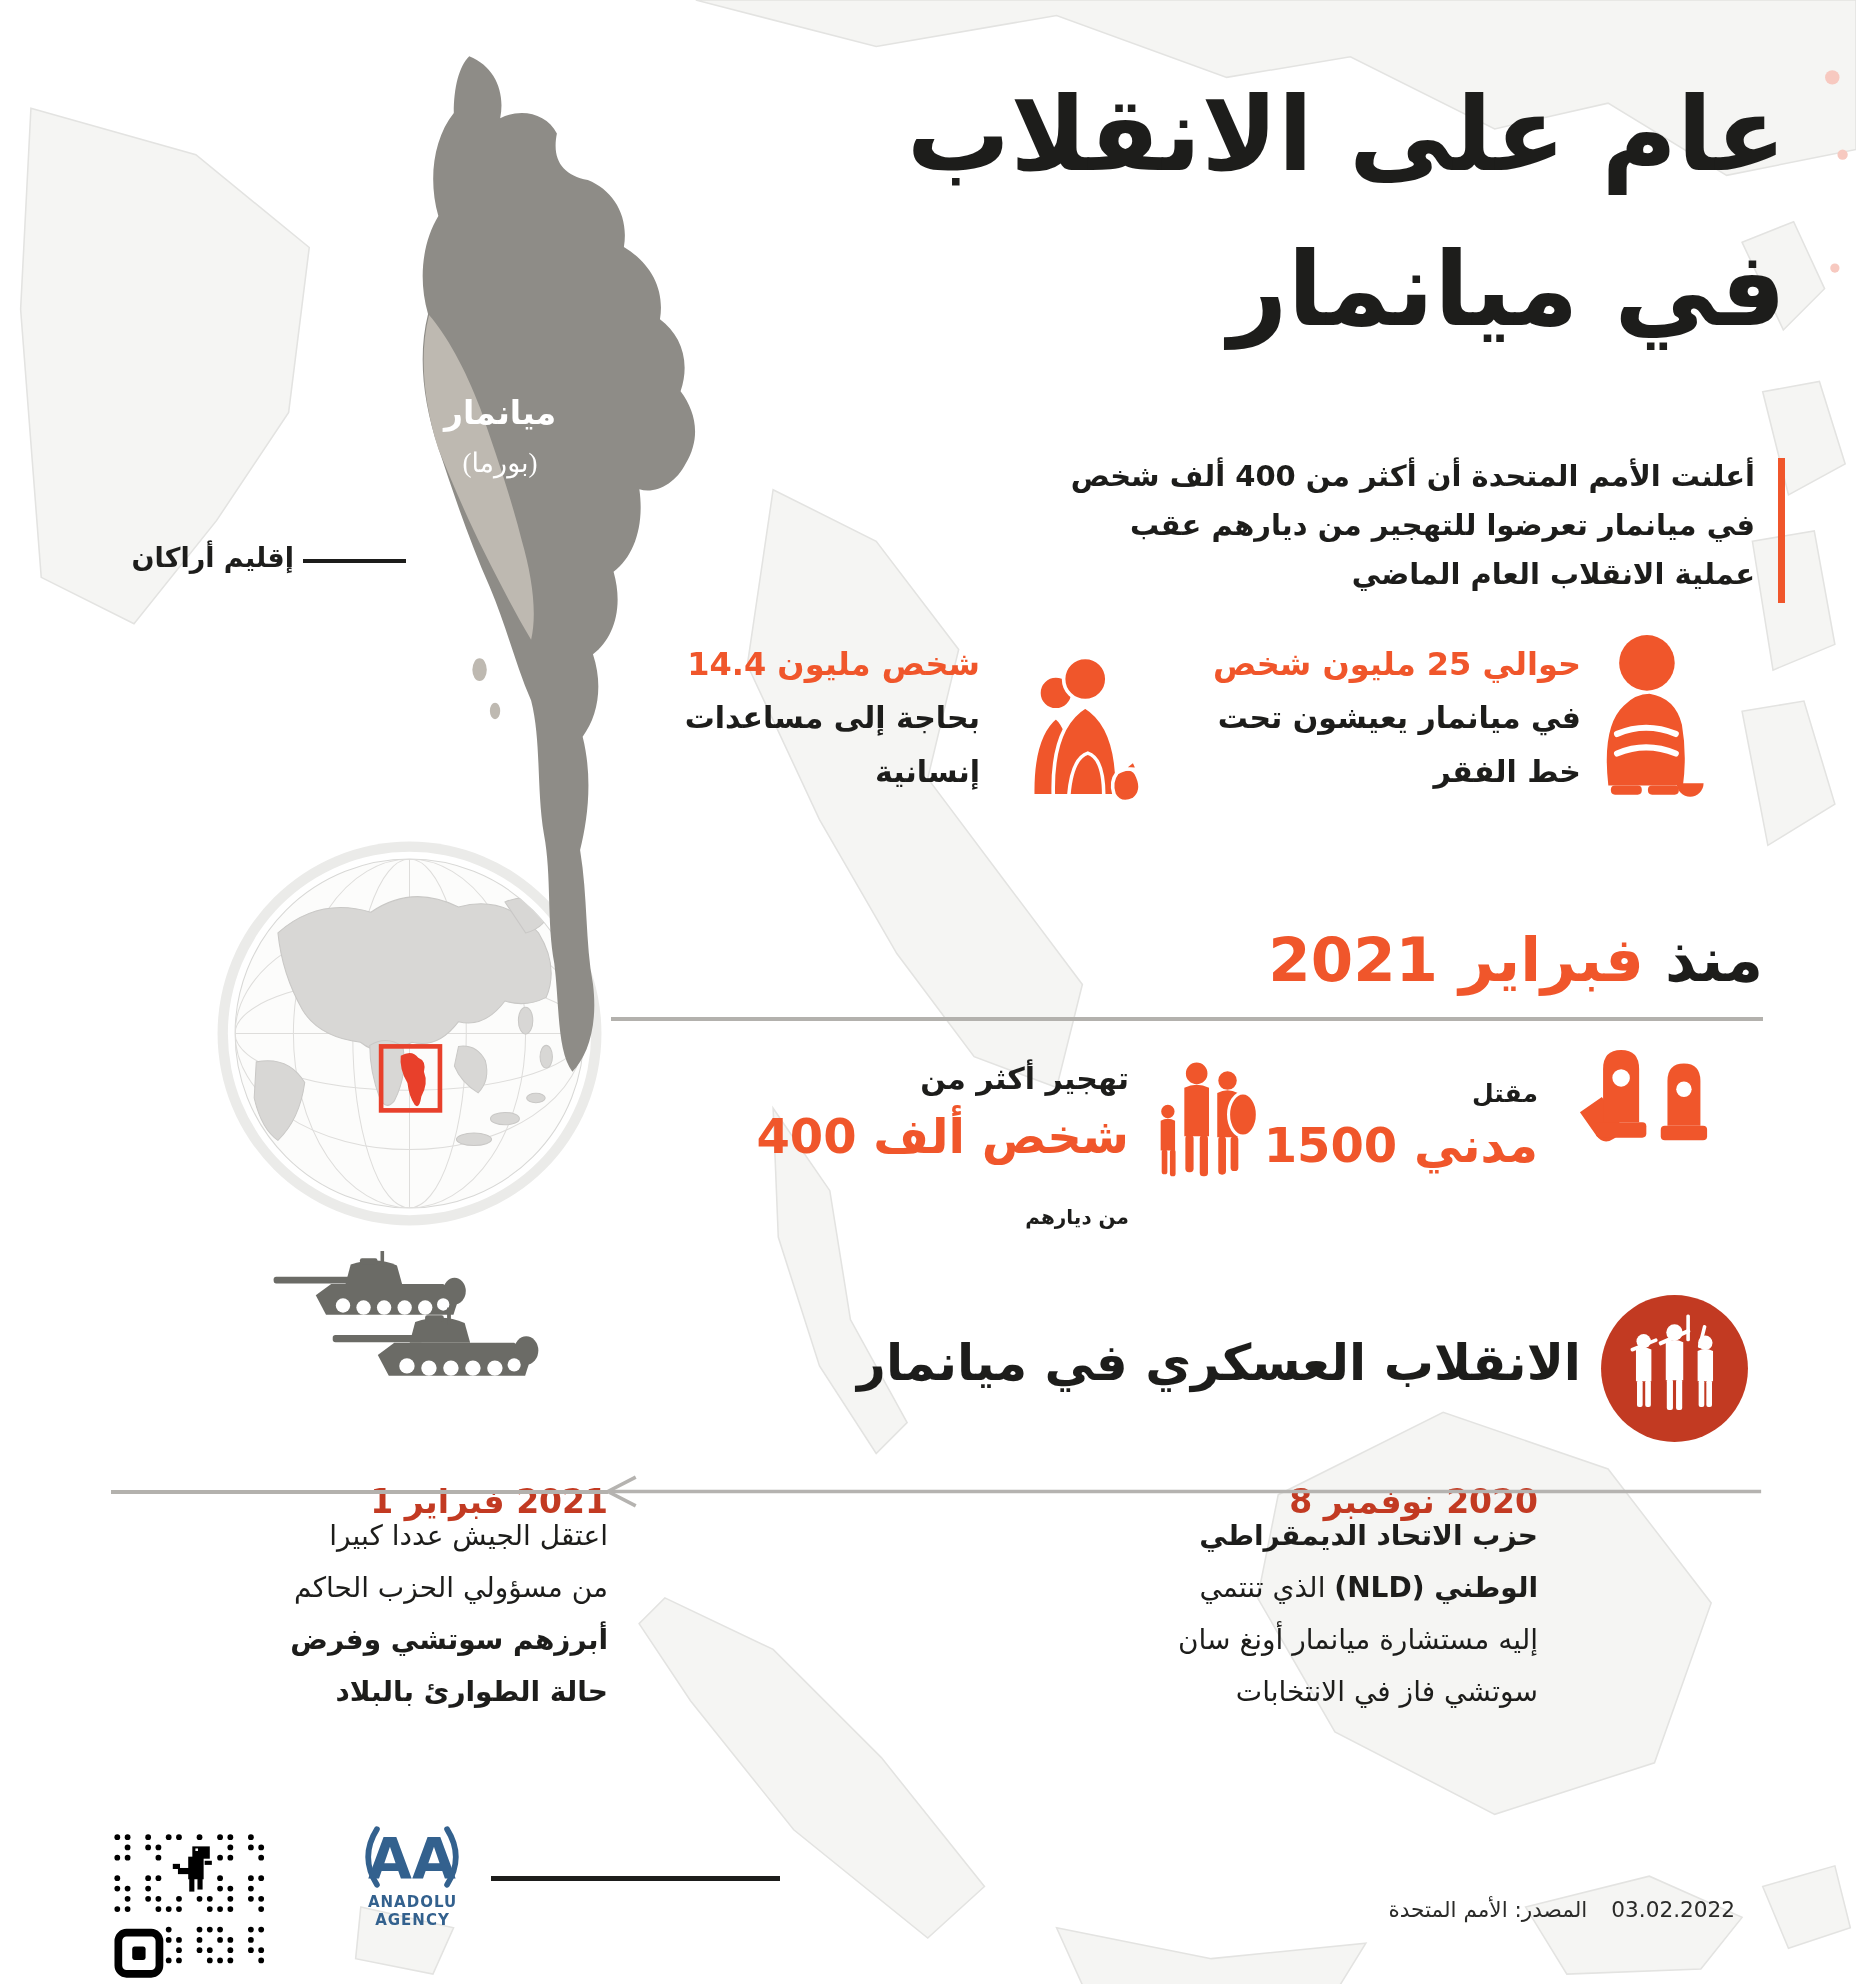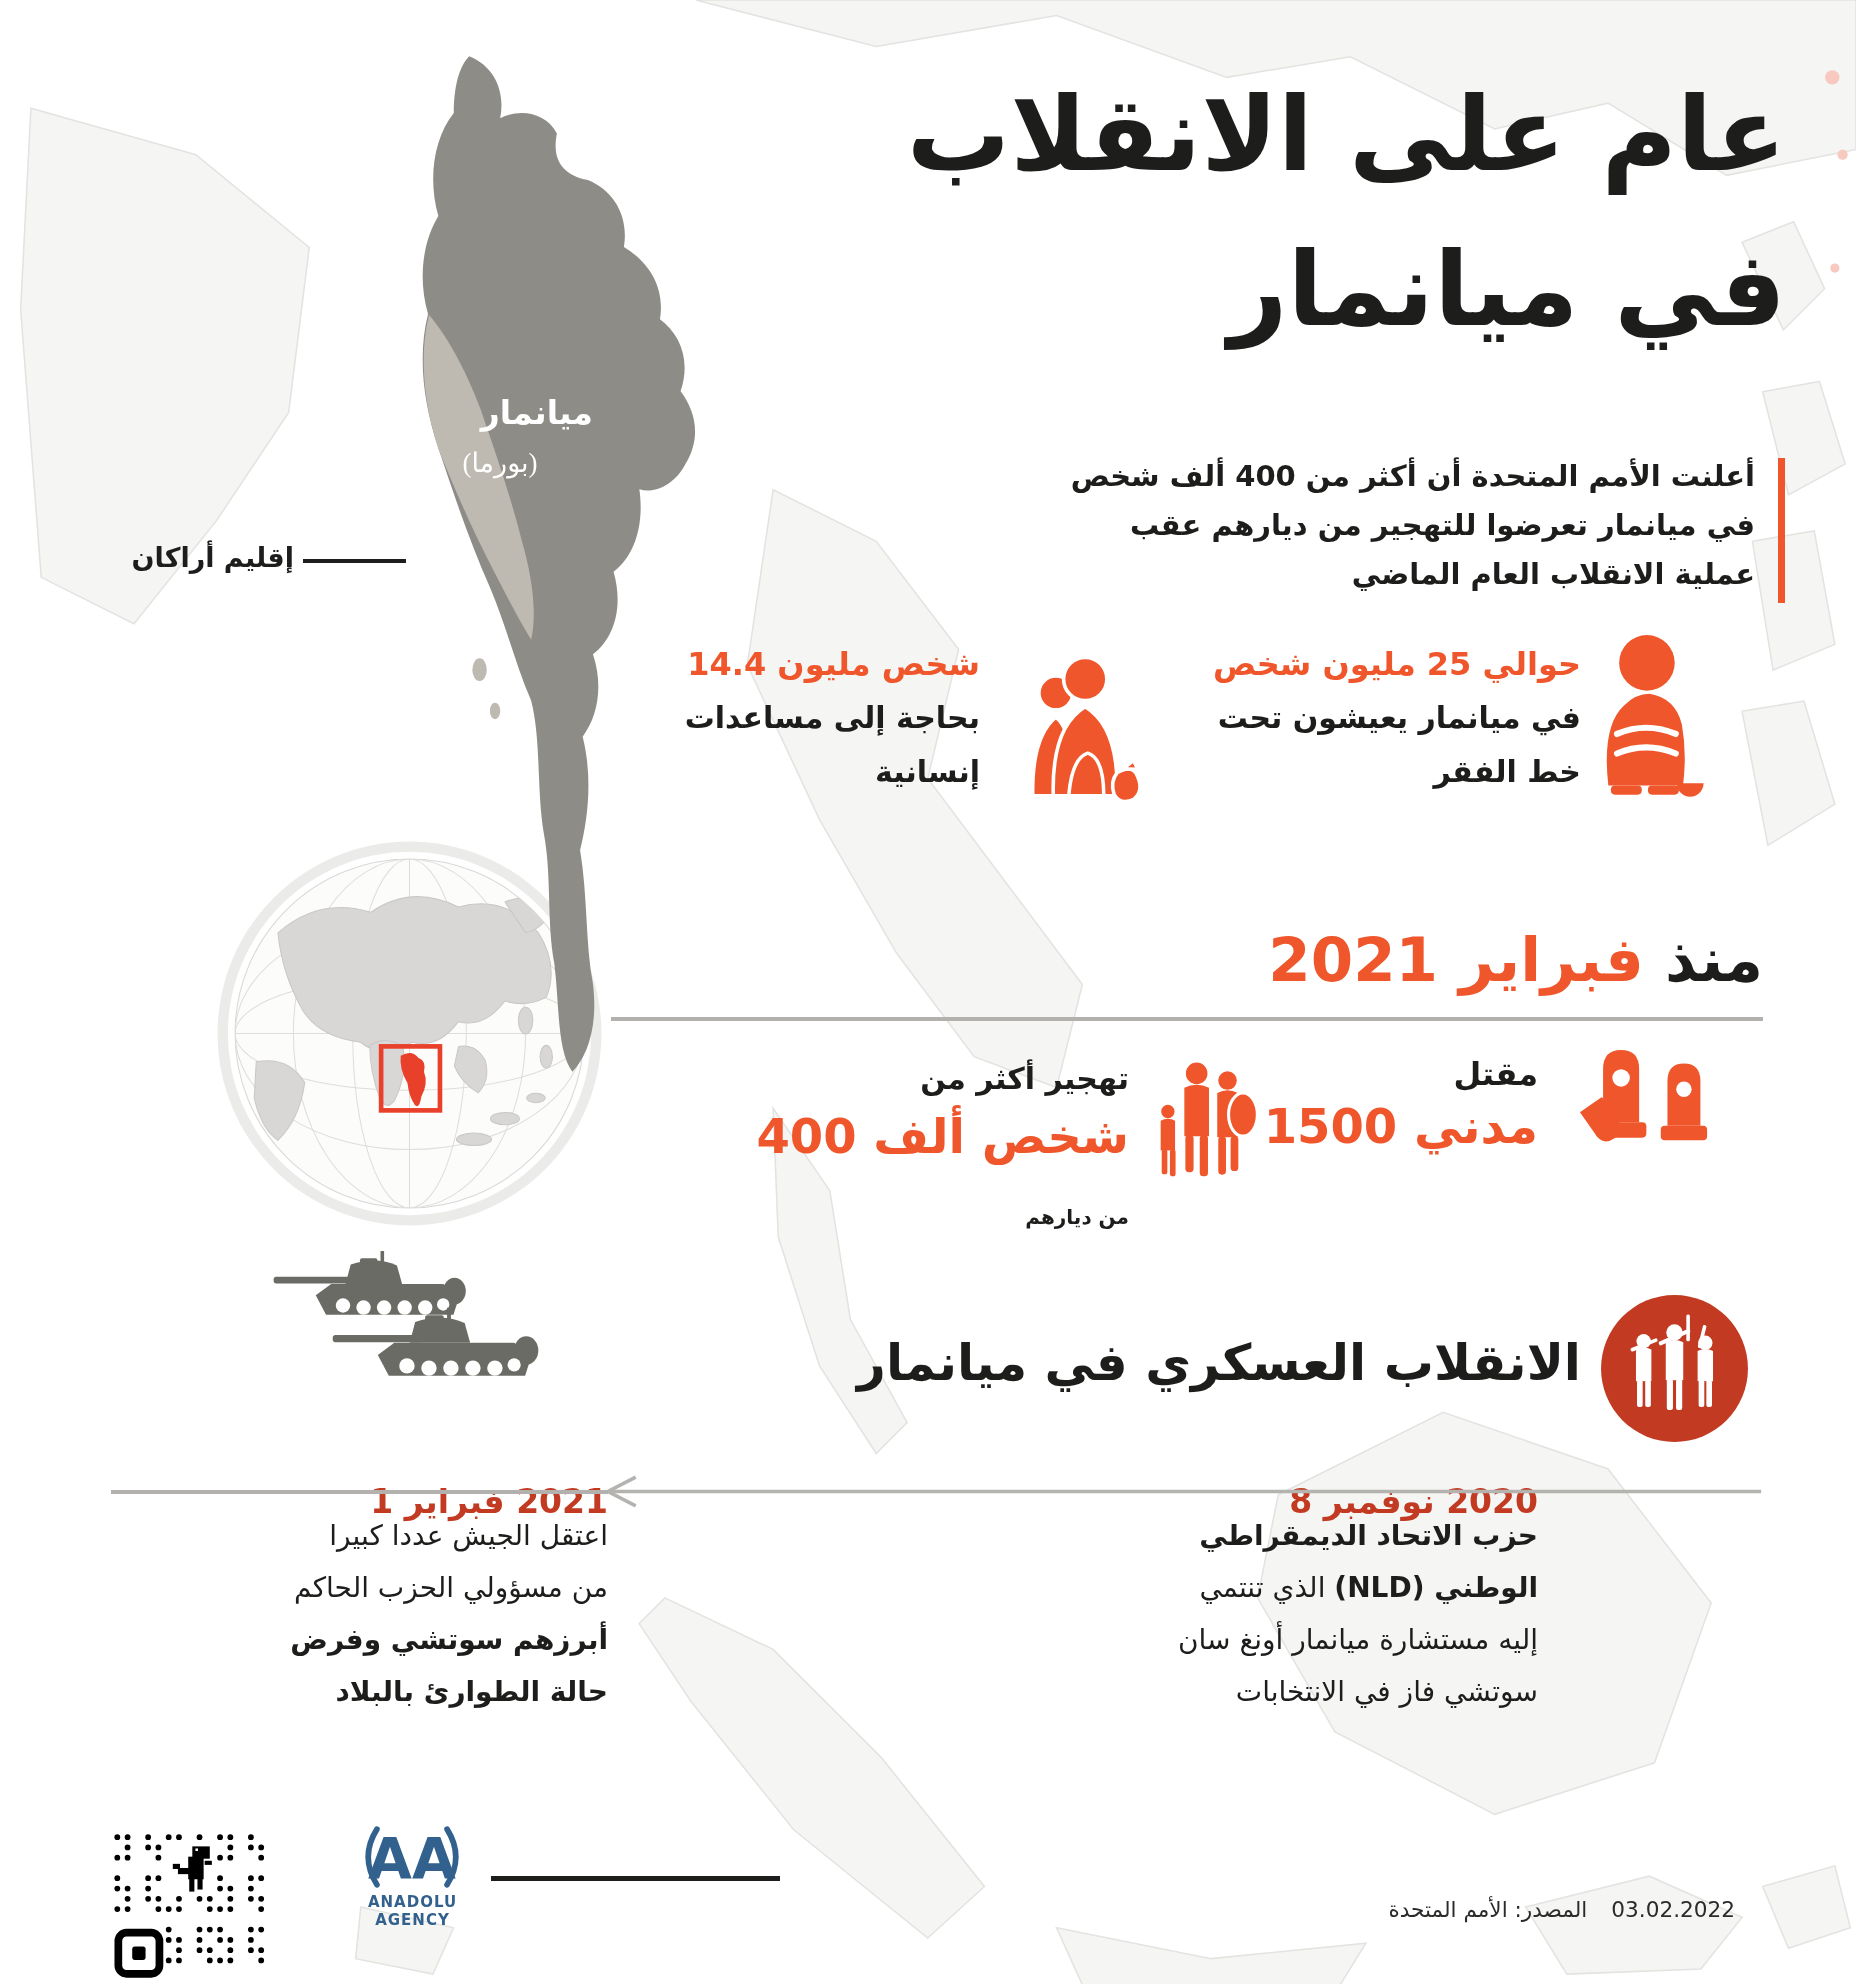--- a/index.html
+++ b/index.html
@@ -87,21 +87,21 @@
     <rect x="320" y="400" width="114" height="124" fill="none" stroke="#E8402B" stroke-width="9"></rect>
   </svg>
 
   <svg class="abs" style="left:299px;top:46px;" width="423" height="1036" viewBox="0 0 820 2010">
     <path fill="#8E8C87" d="M 330,20 C 380,40 400,90 390,140 C 430,120 480,130 500,170 C 490,220 510,250 560,260 C 610,280 640,330 630,390 C 680,420 710,470 700,530 C 740,560 760,610 740,670 C 770,710 780,760 750,810 C 730,850 690,870 660,860 C 670,930 650,990 610,1020 C 630,1090 610,1150 570,1180 C 590,1240 580,1300 550,1340 C 570,1420 560,1500 545,1560 C 560,1650 555,1740 570,1820 C 580,1900 560,1960 530,1990 C 500,1950 505,1860 495,1780 C 480,1700 490,1610 475,1530 C 460,1440 470,1350 450,1270 C 420,1200 400,1120 370,1050 C 330,960 300,870 270,780 C 240,690 230,600 250,520 C 230,450 240,380 270,330 C 250,260 260,180 300,130 C 300,80 310,40 330,20 Z"></path>
     <path fill="#BEB9B1" d="M 252,522 C 285,560 322,625 352,705 C 382,792 412,880 432,960 C 452,1030 462,1100 450,1152 C 420,1102 388,1040 358,980 C 328,920 298,850 270,782 C 242,694 232,600 252,522 Z"></path>
     <ellipse cx="350" cy="1210" rx="14" ry="22" fill="#BEB9B1"></ellipse>
     <ellipse cx="380" cy="1290" rx="10" ry="16" fill="#BEB9B1"></ellipse>
   </svg>
 
-  <div class="abs ar b" style="left:407px;top:393px;width:186px;text-align:right;font-size:33px;color:#ffffff;" data-bind="map.country_label">ميانمار</div>
+  <div class="abs ar b" style="left:407px;top:393px;width:186px;text-align:center;font-size:33px;color:#ffffff;" data-bind="map.country_label">ميانمار</div>
   <div class="abs ar" style="left:407px;top:447px;width:186px;text-align:center;font-size:27px;color:#ffffff;font-family:Liberation Serif, serif;" data-bind="map.country_sublabel">(بورما)</div>
 
   <div class="abs ar b" style="left:124px;top:542px;width:170px;font-size:27px;" data-bind="map.region_label">إقليم أراكان</div>
   <div class="abs" style="left:303px;top:559px;width:103px;height:4.1px;background:#1d1d1b;"></div>
 
   <div class="abs ar title" style="right:70px;top:57px;">
     <div data-bind="title.line1">عام على الانقلاب</div>
     <div data-bind="title.line2">في ميانمار</div>
   </div>
 
@@ -162,21 +162,21 @@
       </g>
       <path d="M 60,45 Q 60,8 95,8 Q 130,8 130,45 L 130,148 L 60,148 Z"></path>
       <circle cx="95" cy="62" r="17" fill="#ffffff"></circle>
       <rect x="46" y="148" width="98" height="30" rx="8"></rect>
       <path d="M 185,68 Q 185,34 217,34 Q 249,34 249,68 L 249,155 L 185,155 Z"></path>
       <circle cx="217" cy="84" r="15" fill="#ffffff"></circle>
       <rect x="172" y="155" width="90" height="28" rx="8"></rect>
     </g>
   </svg>
   <div class="abs ar" style="right:318px;top:1051px;">
-    <div class="b" data-bind="stats_since.killed.label" style="font-size:32px;line-height:47px;">مقتل</div>
+    <div class="b" data-bind="stats_since.killed.label" style="font-size:25px;line-height:47px;margin-top:19px;">مقتل</div>
     <div class="big-val orange" data-bind-words="stats_since.killed.value"><span class="wd">1500</span> <span class="wd">مدني</span></div>
   </div>
 
   <svg class="abs" style="left:1149px;top:1059px;" width="119" height="126" viewBox="0 0 230 245">
     <g fill="#F0562B" stroke="#ffffff" stroke-width="6">
       <circle cx="92" cy="28" r="24"></circle>
       <path d="M 68,56 Q 92,44 116,56 L 116,150 L 68,150 Z" stroke-width="0"></path>
       <rect x="70" y="148" width="16" height="72" rx="7" stroke-width="0"></rect>
       <rect x="98" y="148" width="16" height="80" rx="7" stroke-width="0"></rect>
       <circle cx="152" cy="42" r="21"></circle>

